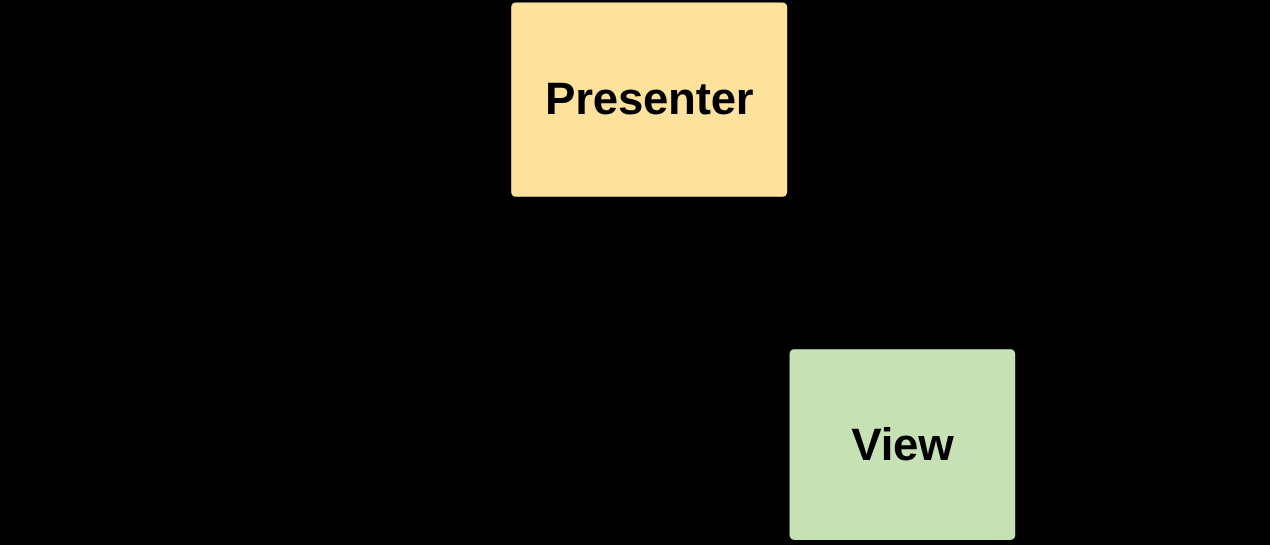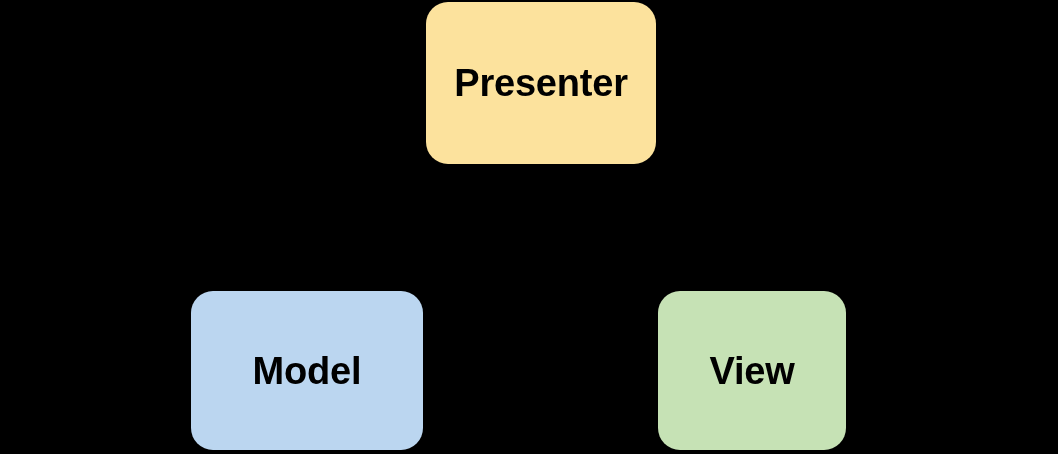--- a/index.html
+++ b/index.html
@@ -22,21 +22,21 @@
     position: absolute;
     left: 0;
     top: 0;
     width: 1058px;
     height: 454px;
     pointer-events: none;
   }
   .node {
     position: absolute;
     box-sizing: border-box;
-    border-radius: 22px;
+    border-radius: 4px;
     display: flex;
     align-items: center;
     justify-content: center;
     text-align: center;
   }
   .node-label {
     font-size: 38px;
     font-weight: bold;
     color: #000000;
     letter-spacing: -0.2px;
@@ -72,21 +72,18 @@
 
   <svg class="connector-layer" viewBox="0 0 1058 454" xmlns="http://www.w3.org/2000/svg">
     <line x1="470" y1="164" x2="330" y2="291" stroke="#000000" stroke-width="3"></line>
     <line x1="612" y1="164" x2="752" y2="291" stroke="#000000" stroke-width="3"></line>
   </svg>
 
   <div class="node" id="node-presenter">
     <span class="node-label">Presenter</span>
   </div>
 
-  <div class="node" id="node-model">
-    <span class="node-label">Model</span>
-  </div>
 
   <div class="node" id="node-view">
     <span class="node-label">View</span>
   </div>
 
 </div>
 
 </body></html>

